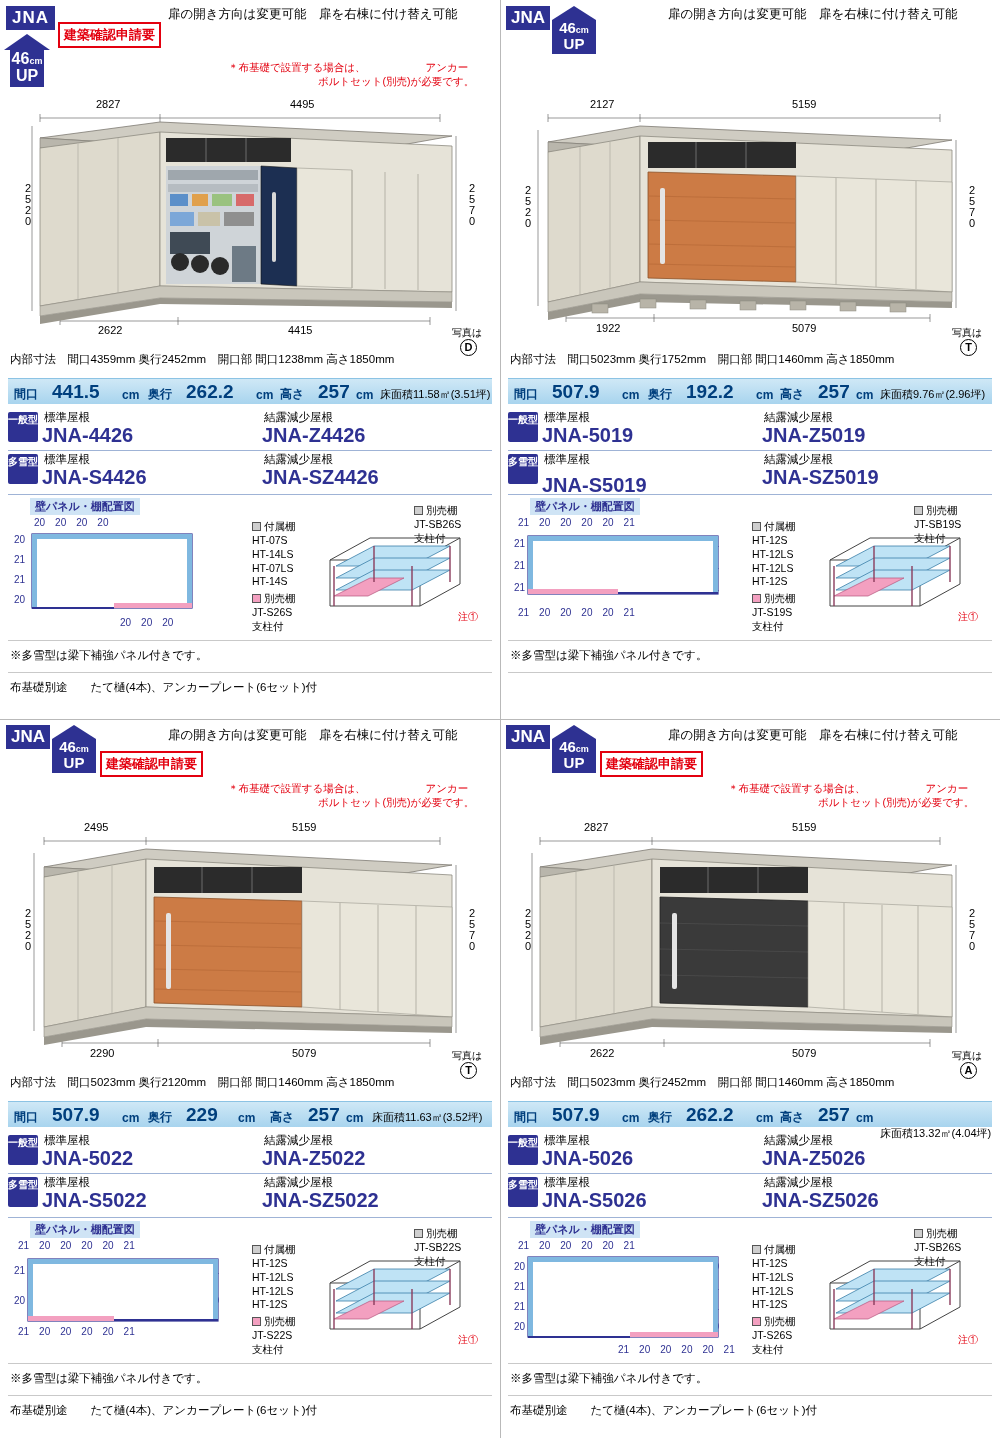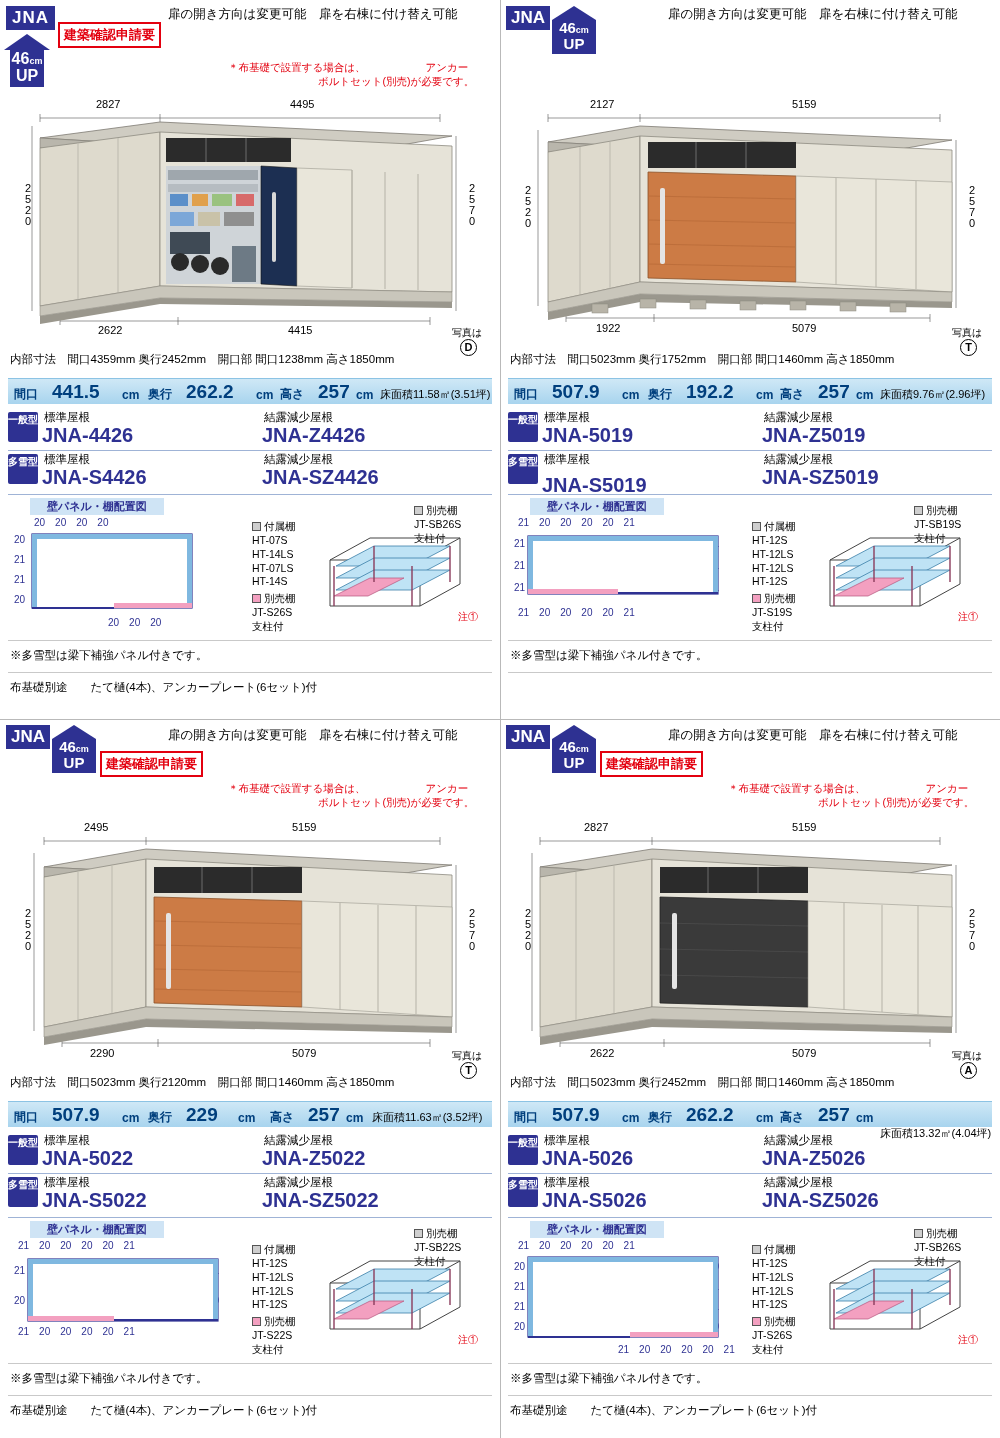--- a/index.html
+++ b/index.html
@@ -93,21 +93,21 @@
     border-radius:2px;
   }
   .tag.snow { background:#2e3192; }
   .roof-label { position:absolute; font-size:11.5px; color:#000; }
   .model-no { position:absolute; font-size:20px; font-weight:bold; color:#2e3192; letter-spacing:0px; }
   .rule { position:absolute; height:1px; background:#9fb3d6; }
 
   
   .shelf-title {
     position:absolute; font-size:11px; font-weight:bold; color:#2e3192;
-    background:#cfe4f5; padding:1px 17px; white-space:nowrap;
+    background:#cfe4f5; padding:1px 5px; white-space:nowrap;
   }
   .num { position:absolute; font-size:10px; color:#2e3192; }
   .legend { position:absolute; font-size:10.5px; line-height:1.32; white-space:nowrap; }
   .sw { display:inline-block; width:9px; height:9px; border:1px solid #555; vertical-align:-1px; margin-right:3px; }
   .sw.pink { background:#f3a0c0; }
   .sw.gray { background:#cfcfcf; }
   .chu { position:absolute; font-size:10px; color:#e3000f; }
 
   .foot-note { position:absolute; font-size:11.5px; color:#000; white-space:nowrap; }
   .foot-rule { position:absolute; height:1px; background:#c9c9c9; }
@@ -249,21 +249,21 @@
       <div class="shelf-title" style="left:30px; top:0;">壁パネル・棚配置図</div>
       <div class="num" style="left:34px; top:18px;">20　20　20　20</div>
       <div class="num" style="left:14px; top:36px;">20</div>
       <div class="num" style="left:14px; top:56px;">21</div>
       <div class="num" style="left:14px; top:76px;">21</div>
       <div class="num" style="left:14px; top:96px;">20</div>
       <div class="num" style="left:178px; top:36px;">20</div>
       <div class="num" style="left:178px; top:56px;">21</div>
       <div class="num" style="left:178px; top:76px;">21</div>
       <div class="num" style="left:178px; top:96px;">20</div>
-      <div class="num" style="left:108px; top:118px;">20　20　20</div>
+      <div class="num" style="left:120px; top:118px;">20　20　20</div>
 
       <svg width="210" height="90" style="position:absolute; left:28px; top:32px;">
         <rect x="4" y="4" width="160" height="74" fill="#fff" stroke="#2e3192" stroke-width="1.2"></rect>
         <rect x="4" y="4" width="160" height="5" fill="#7fb8e0"></rect>
         <rect x="4" y="4" width="5" height="74" fill="#7fb8e0"></rect>
         <rect x="159" y="4" width="5" height="74" fill="#7fb8e0"></rect>
         <rect x="86" y="73" width="78" height="5" fill="#f3a0c0"></rect>
         <line x1="4" y1="78" x2="86" y2="78" stroke="#2e3192" stroke-width="2"></line>
       </svg>
 

